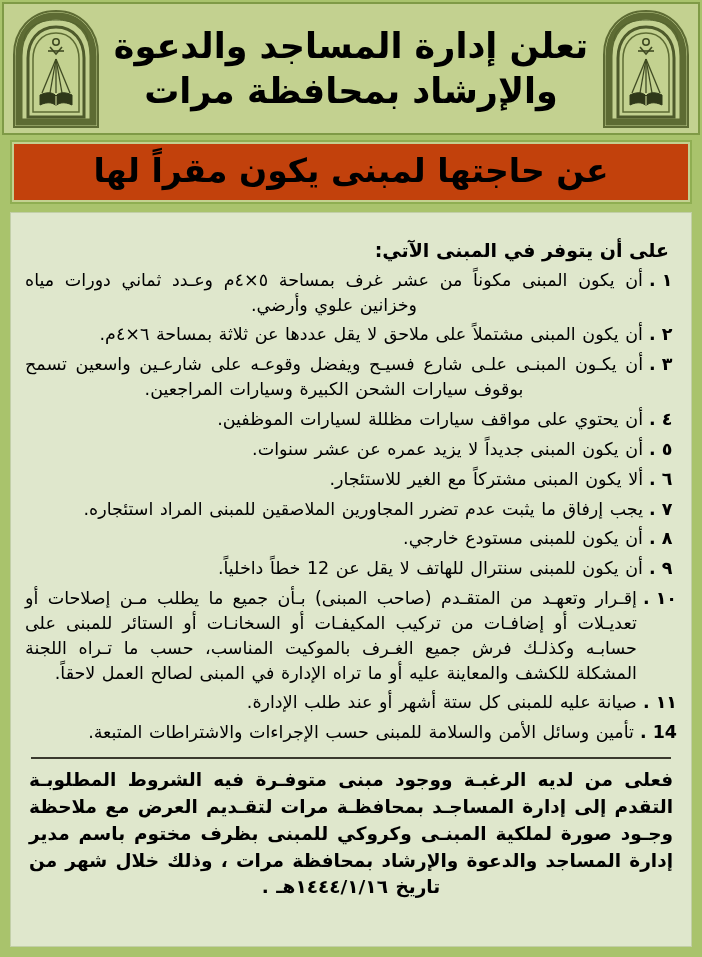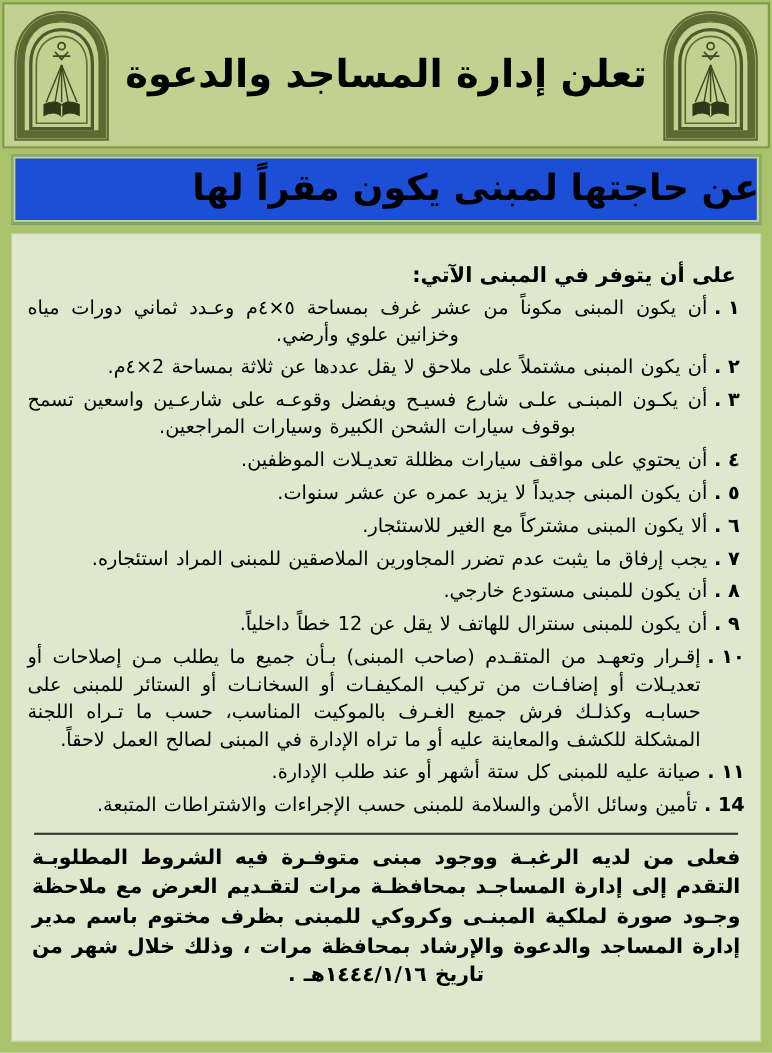--- a/index.html
+++ b/index.html
@@ -61,26 +61,27 @@
   .header-title .l2 { display:block; }
 
   
   .banner-wrap {
     flex: 0 0 auto;
     background: #a9c36c;
     padding: 5px 8px 4px 8px;
     box-sizing: border-box;
   }
   .banner {
-    background: #1d4ed8;
+    background: #c2410c;
     border: 2px solid #8fae52;
     box-sizing: border-box;
     height: 64px;
     display: flex;
     align-items: center;
+    justify-content: center;
     box-shadow: inset 0 0 0 2px #c3d190;
   }
   .banner-text {
     font-size: 33px;
     font-weight: bold;
     color: #000;
     line-height: 1;
     padding-bottom: 4px;
   }
 
@@ -200,20 +201,21 @@
         <path d="M36 88 C44 84 50 86 52 89 C54 86 60 84 68 88 L68 98 C60 94 54 96 52 99 C50 96 44 94 36 98 Z" fill="#2f3819" stroke="#2f3819" stroke-width="1"></path>
         <line x1="52" y1="89" x2="52" y2="99" stroke="#c3d190" stroke-width="1.2"></line>
         <g stroke="#51602c" stroke-width="1" fill="none" opacity="0.9">
           <path d="M20 34 C20 22 33 13 52 13 C71 13 84 22 84 34"></path>
         </g>
       </svg>
     </div>
 
     <div class="header-title">
       <span class="l1">تعلن إدارة المساجد والدعوة</span>
+      <span class="l2">والإرشاد بمحافظة مرات</span>
     </div>
 
     <div class="emblem">
       <svg viewBox="0 0 104 124" xmlns="http://www.w3.org/2000/svg">
         <path d="M52 4 C26 4 10 24 10 48 L10 120 L94 120 L94 48 C94 24 78 4 52 4 Z" fill="none" stroke="#5d6b33" stroke-width="2"></path>
         <path d="M52 9 C28 9 15 27 15 49 L15 115 L89 115 L89 49 C89 27 76 9 52 9 Z" fill="none" stroke="#5d6b33" stroke-width="7"></path>
         <path d="M52 20 C34 20 24 34 24 51 L24 110 L80 110 L80 51 C80 34 70 20 52 20 Z" fill="none" stroke="#4e5a2b" stroke-width="3"></path>
         <path d="M52 26 C37 26 29 38 29 52 L29 105 L75 105 L75 52 C75 38 67 26 52 26 Z" fill="#c3d190" stroke="#5d6b33" stroke-width="1.5"></path>
         <g stroke="#3f4a22" stroke-width="1.3" fill="none">
           <line x1="52" y1="52" x2="38" y2="86"></line>
@@ -247,29 +249,29 @@
 
       <div class="intro">على أن يتوفر في المبنى الآتي:</div>
 
       <ul class="list">
         <li class="list-item">
           <span class="item-num">١ .</span>
           <span class="item-text">أن يكون المبنى مكوناً من عشر غرف بمساحة ٥×٤م وعـدد ثماني دورات مياه وخزانين علوي وأرضي.</span>
         </li>
         <li class="list-item">
           <span class="item-num">٢ .</span>
-          <span class="item-text single">أن يكون المبنى مشتملاً على ملاحق لا يقل عددها عن ثلاثة بمساحة 2×٤م.</span>
+          <span class="item-text single">أن يكون المبنى مشتملاً على ملاحق لا يقل عددها عن ثلاثة بمساحة ٦×٤م.</span>
         </li>
         <li class="list-item">
           <span class="item-num">٣ .</span>
           <span class="item-text">أن يكـون المبنـى علـى شارع فسيـح ويفضل وقوعـه على شارعـين واسعين تسمح بوقوف سيارات الشحن الكبيرة وسيارات المراجعين.</span>
         </li>
         <li class="list-item">
           <span class="item-num">٤ .</span>
-          <span class="item-text single">أن يحتوي على مواقف سيارات مظللة تعديـلات الموظفين.</span>
+          <span class="item-text single">أن يحتوي على مواقف سيارات مظللة لسيارات الموظفين.</span>
         </li>
         <li class="list-item">
           <span class="item-num">٥ .</span>
           <span class="item-text single">أن يكون المبنى جديداً لا يزيد عمره عن عشر سنوات.</span>
         </li>
         <li class="list-item">
           <span class="item-num">٦ .</span>
           <span class="item-text single">ألا يكون المبنى مشتركاً مع الغير للاستئجار.</span>
         </li>
         <li class="list-item">

